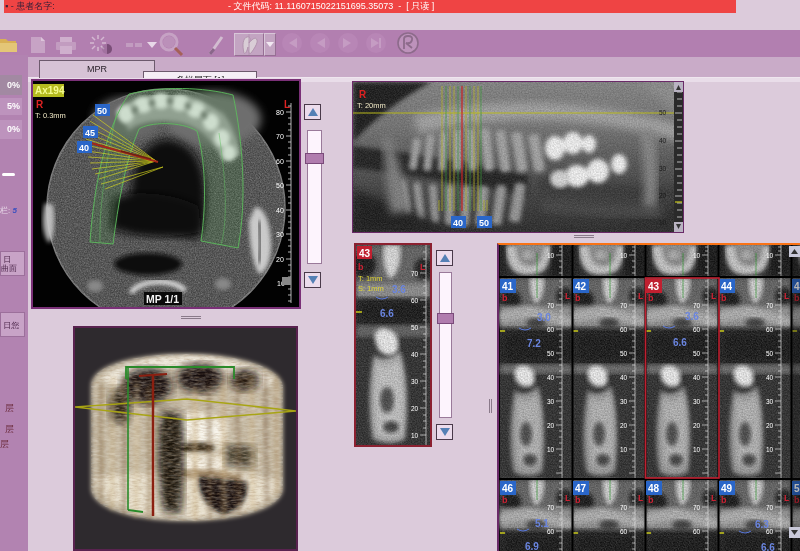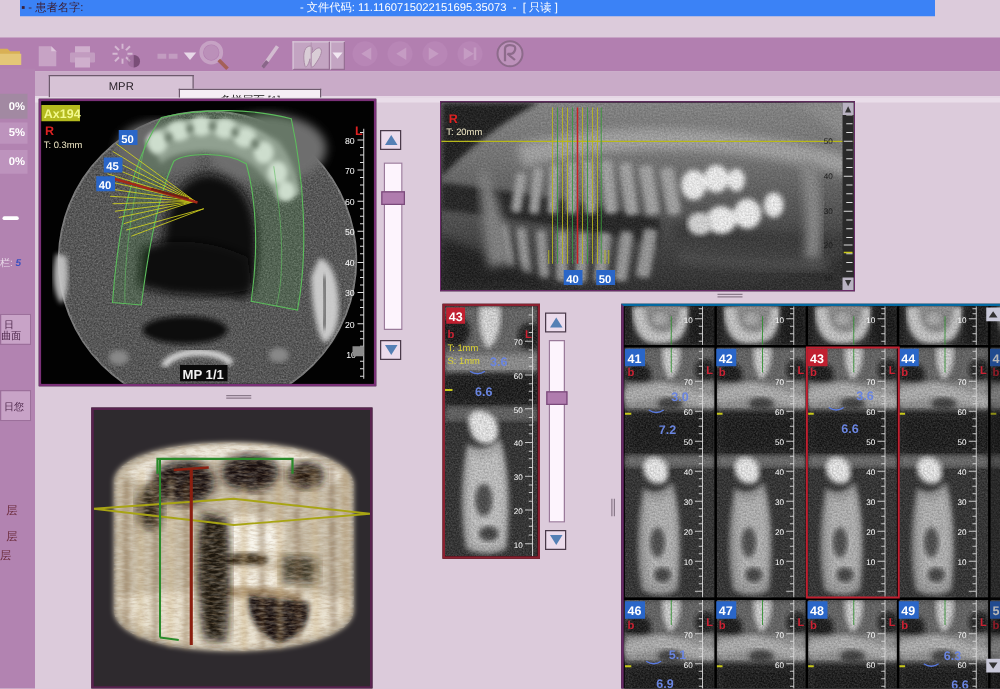--- a/index.html
+++ b/index.html
@@ -1,37 +1,37 @@
 <!DOCTYPE html>
 <html><head><meta charset="utf-8">
 <style>
 *{margin:0;padding:0;box-sizing:border-box}
 html,body{width:800px;height:551px;overflow:hidden;background:#dccbdb;font-family:"Liberation Sans",sans-serif;}
 .abs{position:absolute}
 #stage{position:relative;width:800px;height:551px;background:#dccbdb;overflow:hidden}
 
-#titlebar{left:16px;top:0;width:732px;height:13px;background:#3b82f6;color:#fff;font-size:9px;line-height:13px}
+#titlebar{left:4px;top:0;width:732px;height:13px;background:#ef4444;color:#fff;font-size:9px;line-height:13px}
 #menubar{left:0;top:13px;width:800px;height:17px;background:#b27fb0;color:#241024;font-size:9px}
 #toolbar{left:0;top:30px;width:800px;height:27px;background:#b27fb0}
 .mitem{position:absolute;top:3px}
 
 #tabstrip{left:28px;top:57px;width:772px;height:21px;background:#c9abc8;border-bottom:1px solid #efe6ef}
 .tab{position:absolute;top:3px;height:18px;background:#d7c3d6;border:1px solid #6d5a6d;border-bottom:none;color:#2a222a;font-size:9px;text-align:center;line-height:17px}
 .tab.active{top:14px;height:21px;background:#f5eef5;font-weight:normal;color:#111}
 #tabfill{left:28px;top:78px;width:772px;height:4px;background:#e9dde9}
 
 #sidebar{left:0;top:55px;width:28px;height:496px;background:#b283b1}
 .sbblock{position:absolute;left:0;width:22px;color:#fff;font-weight:bold;font-size:9px;text-align:right;padding-right:2px}
 .sbbtn{position:absolute;left:0;width:25px;background:#c8a3c7;border:1px solid #9c6f9b;color:#4a2448;font-size:8px;line-height:9px;overflow:hidden}
 
 .panel{position:absolute;background:#000}
 #axial{left:31px;top:79px;width:270px;height:230px;border:2px solid #7a3077}
 #pano{left:352px;top:81px;width:332px;height:152px;border:1px solid #6a2a68}
 #cross{left:354px;top:243px;width:78px;height:204px;border:2px solid #8b2030}
-#grid{left:497px;top:243px;width:303px;height:308px;border-left:2px solid #6a2a68;border-top:2px solid #0369a1}
+#grid{left:497px;top:243px;width:303px;height:308px;border-left:2px solid #6a2a68;border-top:2px solid #f97316}
 #p3d{left:73px;top:326px;width:225px;height:225px;border:2px solid #59224f;background:#2e2a2e}
 
 .sbtn{position:absolute;width:17px;height:16px;background:#ecdcec;border:1px solid #4a3a4a;display:flex;align-items:center;justify-content:center}
 .tri-up{width:0;height:0;border-left:5px solid transparent;border-right:5px solid transparent;border-bottom:8px solid #5580b5}
 .tri-dn{width:0;height:0;border-left:5px solid transparent;border-right:5px solid transparent;border-top:8px solid #5580b5}
 .track{position:absolute;background:#fdf4fd;border:1px solid #9a7a9a}
 .thumb{position:absolute;background:#b07cae;border:1px solid #7a4a7a}
 .handleh{position:absolute;display:flex;flex-direction:column;gap:1px}
 .handleh i{display:block;height:1px;background:#8a7a8a}
 #wm{left:303px;top:456px;width:230px;color:#101010;font-size:21.5px}

